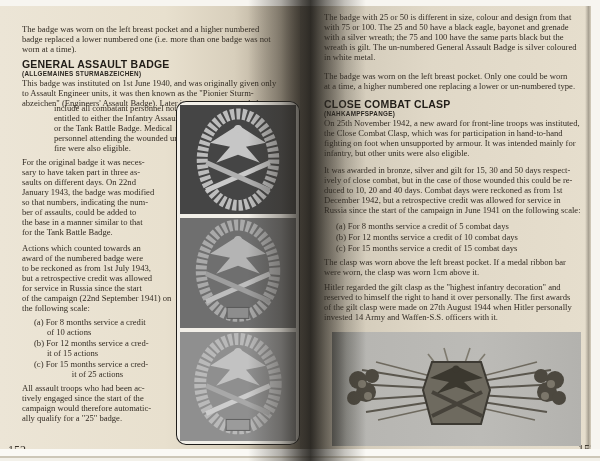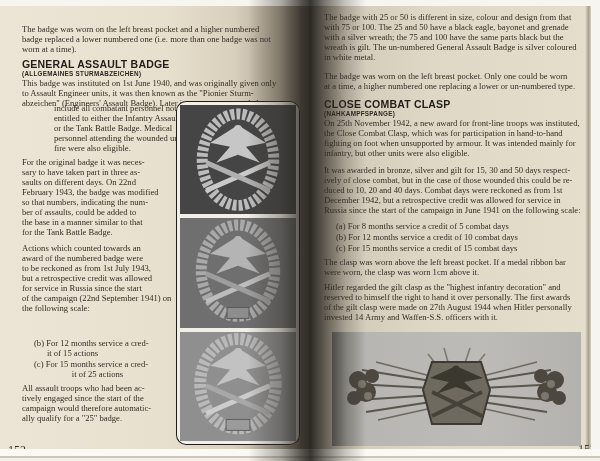--- a/index.html
+++ b/index.html
@@ -62,34 +62,36 @@
 
     <div class="txt" style="left:22px;top:98px;width:152px;margin-left:32px;">include all combatant personnel not
 entitled to either the Infantry Assault
 or the Tank Battle Badge. Medical
 personnel attending the wounded under
 fire were also eligible.</div>
 
     <div class="txt" style="left:22px;top:152px;width:152px;">For the original badge it was neces-
 sary to have taken part in three as-
 saults on different days. On 22nd
-February 1943, the badge was modified
+January 1943, the badge was modified
 so that numbers, indicating the num-
 ber of assaults, could be added to
 the base in a manner similar to that
 for the Tank Battle Badge.</div>
 
     <div class="txt" style="left:22px;top:238px;width:152px;">Actions which counted towards an
 award of the numbered badge were
 to be reckoned as from 1st July 1943,
 but a retrospective credit was allowed
 for service in Russia since the start
 of the campaign (22nd September 1941) on
 the following scale:</div>
 
+    <div class="txt pre" style="left:34px;top:312px;">(a) For 8 months service a credit
+      of 10 actions</div>
     <div class="txt pre" style="left:34px;top:333px;">(b) For 12 months service a cred-
       it of 15 actions</div>
     <div class="txt pre" style="left:34px;top:354px;text-align:center;">(c) For 15 months service a cred-
       it of 25 actions</div>
 
     <div class="txt" style="left:22px;top:378px;width:152px;">All assault troops who had been ac-
 tively engaged since the start of the
 campaign would therefore automatic-
 ally qualify for a "25" badge.</div>
 

